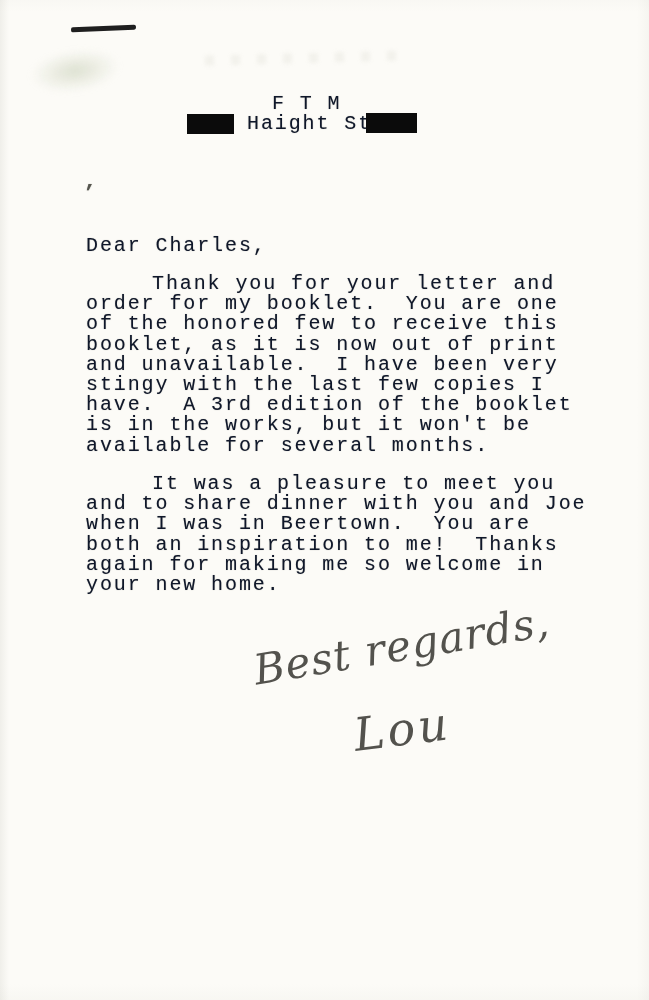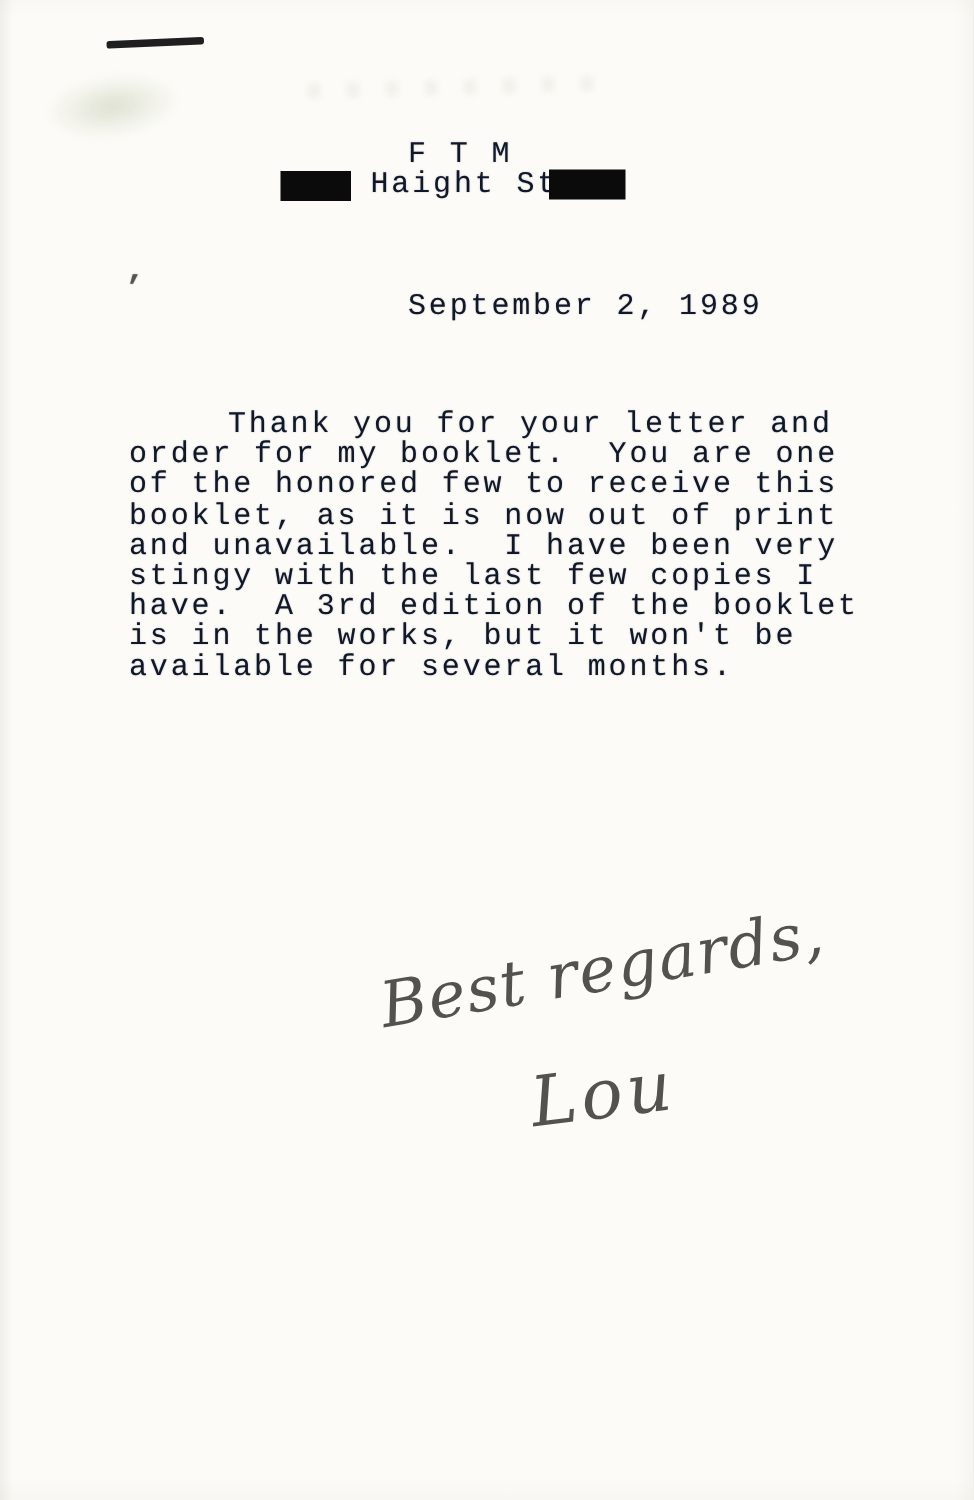--- a/index.html
+++ b/index.html
@@ -112,31 +112,37 @@
 
   <div class="tw" style="left:272px;top:94px;">F T M</div>
 
   <span class="redact redact-street"></span>
   <div class="tw" style="left:247px;top:114px;">Haight St #</div>
   <span class="redact redact-unit"></span>
 
 
   <div class="stray">’</div>
 
-  <div class="tw" style="left:272px;top:195px;">September 2, 1989</div>
 
+  <div class="tw" style="left:86px;top:236px;">Dear Charles,</div>
 
   <div class="tw para" style="left:86px;top:274px;">Thank you for your letter and
 order for my booklet.  You are one
 of the honored few to receive this
 booklet, as it is now out of print
 and unavailable.  I have been very
 stingy with the last few copies I
 have.  A 3rd edition of the booklet
 is in the works, but it won't be
 available for several months.</div>
 
+  <div class="tw para" style="left:86px;top:474px;">It was a pleasure to meet you
+and to share dinner with you and Joe
+when I was in Beertown.  You are
+both an inspiration to me!  Thanks
+again for making me so welcome in
+your new home.</div>
 
   <div class="hand valediction">Best regards,</div>
 
   <div class="hand signature">Lou</div>
 
 </div>
 
 </body></html>

